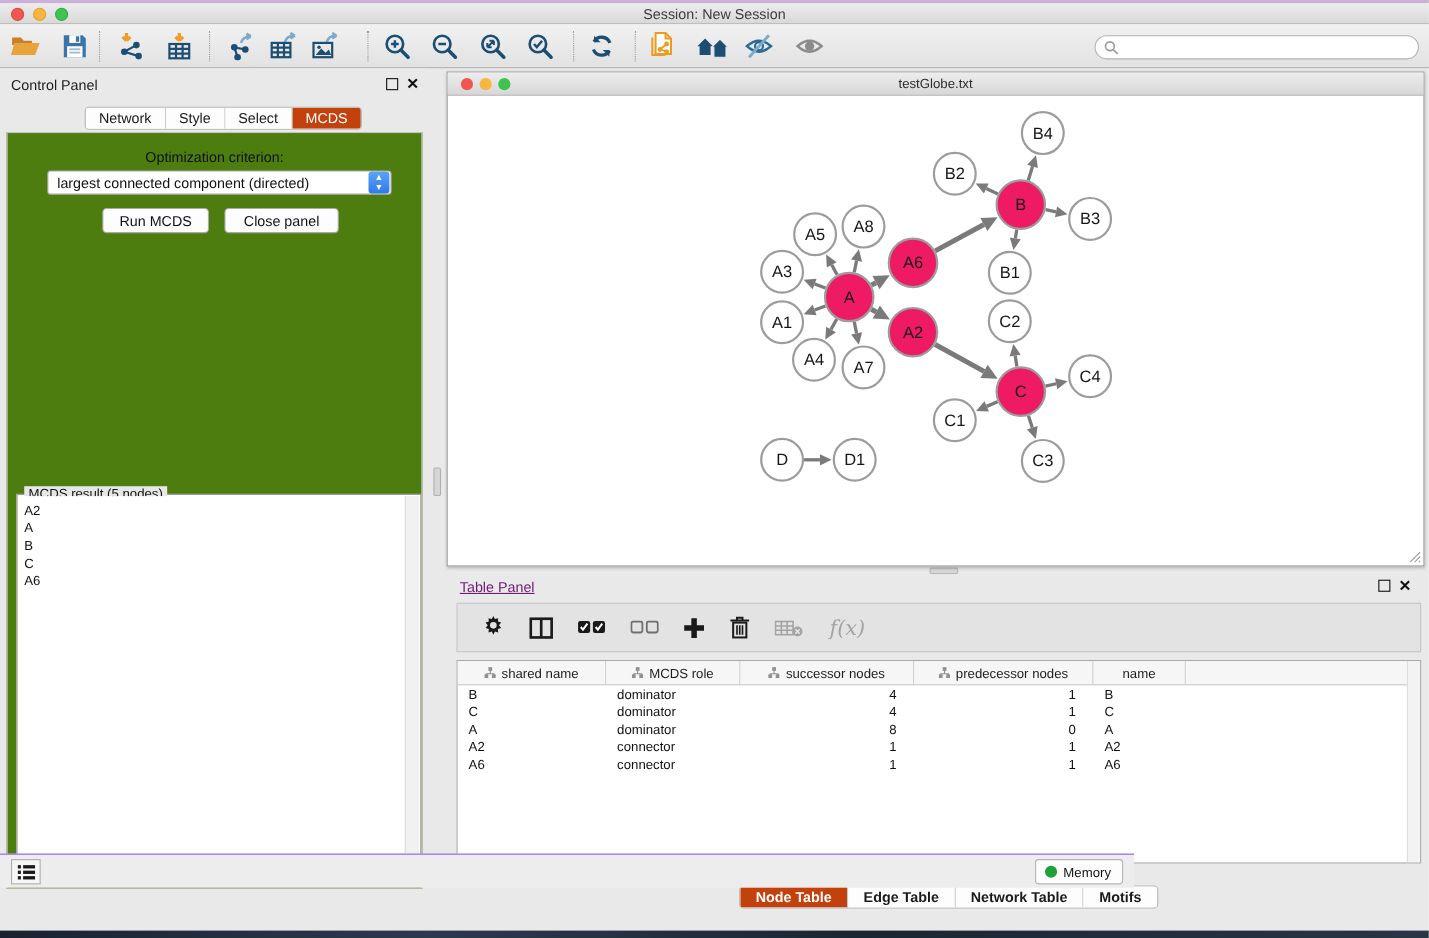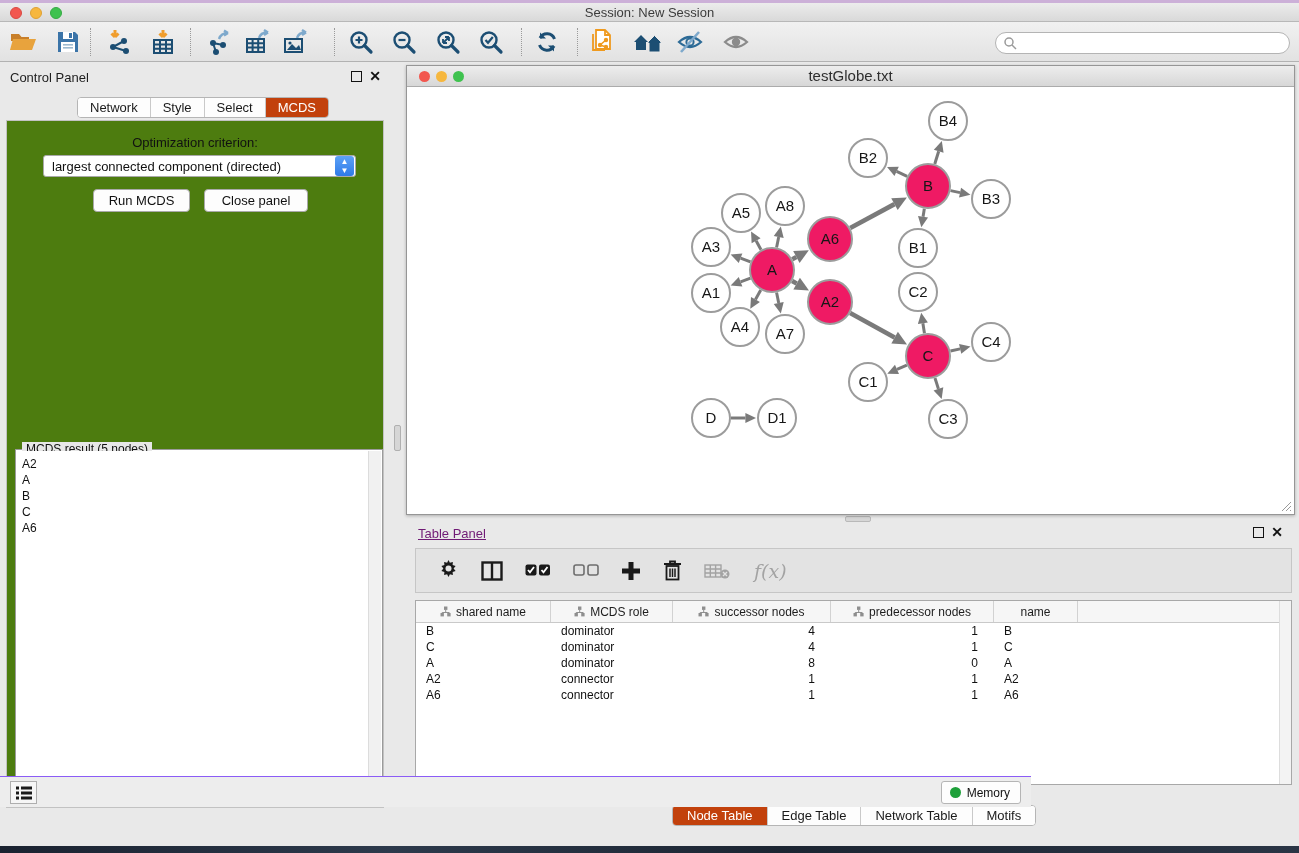--- a/index.html
+++ b/index.html
@@ -77,21 +77,21 @@
 
   
   #net-window { left:406px; top:65px; width:889px; height:450px; background:#fff;
                 border:1px solid #969696; box-shadow:0 1px 3px rgba(0,0,0,0.25); }
   #net-titlebar { position:absolute; left:0; top:0; width:100%; height:21px;
                   background:linear-gradient(#ededed,#d7d7d7); border-bottom:1px solid #ababab; }
   #net-titlebar .tl { top:5px; width:11px; height:11px; }
   #net-titlebar .tl1 { left:12px; background:#f2574f; }
   #net-titlebar .tl2 { left:29px; background:#f6b73e; }
   #net-titlebar .tl3 { left:46px; background:#3fc24f; }
-  #net-title { width:100%; text-align:center; font-size:15px; color:#2e2e2e; line-height:20px; }
+  #net-title { width:100%; text-align:center; font-size:12px; color:#2e2e2e; line-height:20px; }
   #graph-svg { position:absolute; left:0; top:21px; }
   #net-resize { position:absolute; right:2px; bottom:2px; width:12px; height:12px; }
 
   
   #table-panel { left:405px; top:522px; width:890px; height:293px; background:#e9e9e9; }
   #tp-title { position:absolute; left:13px; top:4px; font-size:13px; color:#701a75;text-decoration:underline; }
   #tp-float { right:31px; top:5px; } #tp-close { right:12px; top:2px; }
   #tp-toolbar { position:absolute; left:10px; top:26px; width:877px; height:45px; background:#e3e3e3;
                 border:1px solid #c6c6c6; display:flex; align-items:center; }
   .tpbtn { background:none; border:none; margin-left:22px; display:flex; align-items:center; cursor:default; }
@@ -99,21 +99,21 @@
 
   #node-table { position:absolute; left:10px; top:78px; width:877px; height:185px; background:#fff;
                 border:1px solid #a8a8a8; overflow:hidden; }
   #nt-header { display:flex; height:22px; background:#f6f6f6; border-bottom:1px solid #c9c9c9; }
   .hcell { display:flex; align-items:center; justify-content:center; gap:5px; font-size:12px; color:#1d1d1d;
            border-right:1px solid #d2d2d2; height:100%; }
   .trow { display:flex; height:16px; font-size:12px; color:#111; }
   .tcell { line-height:16px; white-space:nowrap; overflow:hidden; }
   #nt-scroll { position:absolute; top:0; right:0; bottom:0; width:12px; background:#f3f3f3;
                border-left:1px solid #ddd; }
-  #tp-tabs { left:267px; top:283px; }
+  #tp-tabs { left:267px; top:283px;font-weight:bold; }
   #tp-tabs .seg { padding:0 14px; }
 
   
   #statusbar { left:0; top:776px; width:1031px; height:31px; background:#ededed; border-top:1px solid #8b5cf6; }
   #list-btn { position:absolute; left:10px; top:4px; width:27px; height:23px; background:#f6f6f6;
               border:1px solid #aeaeae; display:flex; align-items:center; justify-content:center; }
   #memory-btn { position:absolute; right:10px; top:4px; height:23px; padding:0 10px 0 8px; background:#fdfdfd;
                 border:1px solid #b5b5b5; border-radius:3px; display:flex; align-items:center; gap:6px;
                 font-size:12px; color:#111; font-family:"Liberation Sans", sans-serif; }
   #memory-dot { width:11px; height:11px; border-radius:50%; background:#1ea03a; }

